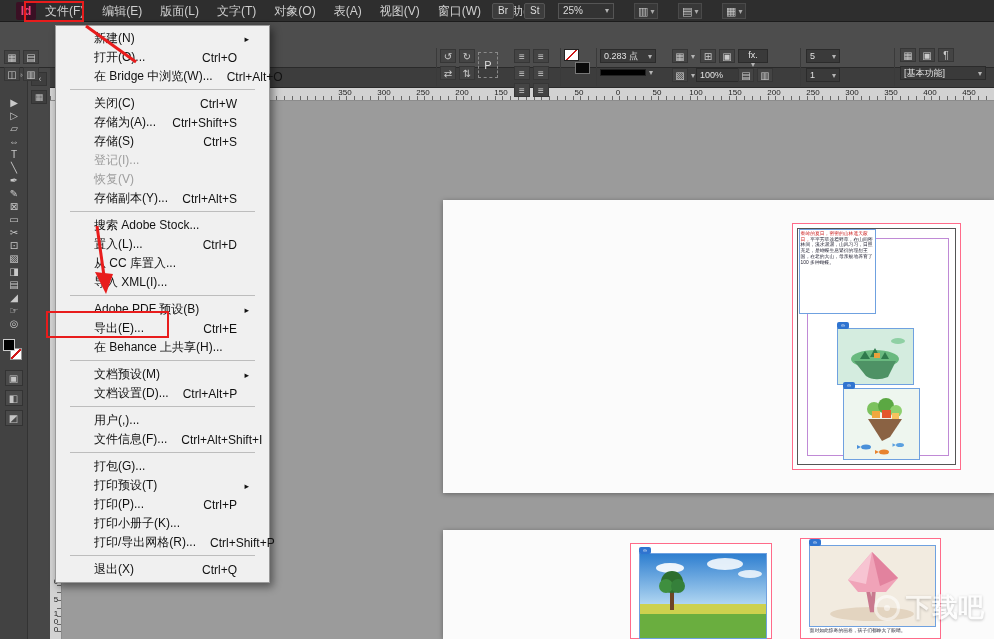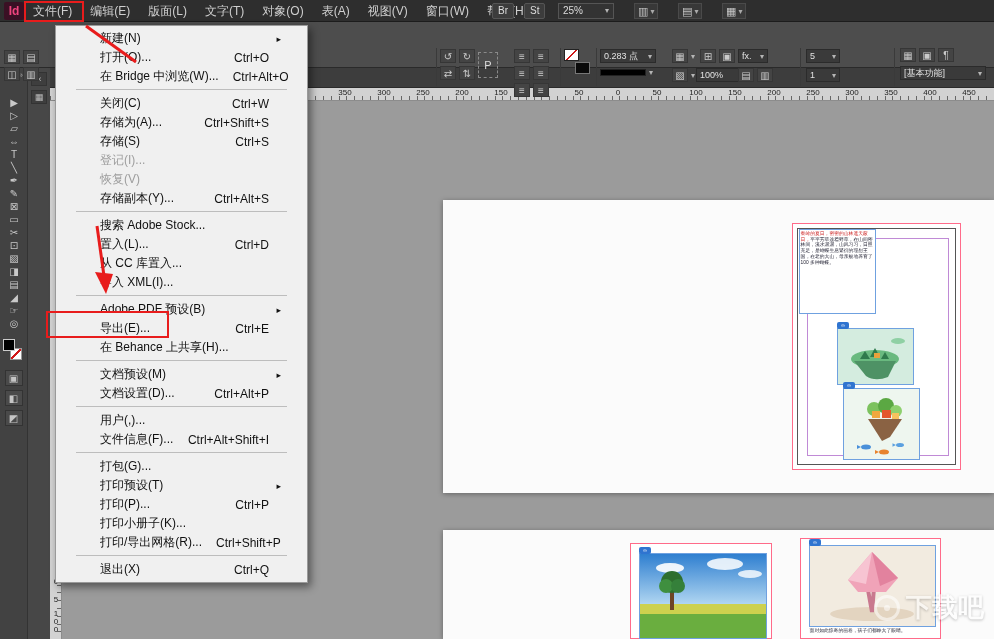--- a/index.html
+++ b/index.html
@@ -4,21 +4,21 @@
 <style>
   * { box-sizing: border-box; margin: 0; padding: 0; }
   body { background:#222; font-family:"Liberation Sans","DejaVu Sans",sans-serif; }
   .app { position:relative; width:994px; height:639px; overflow:hidden; background:#9b9b9b;
          font-family:"Liberation Sans","DejaVu Sans",sans-serif; }
 
   
   .menubar { position:absolute; left:0; top:0; width:994px; height:22px; background:#2e2e2e;
              border-bottom:1px solid #1c1c1c; display:flex; align-items:center; color:#cfcfcf;
              font-size:12px; z-index:10; }
-  .app-logo { width:20px; height:18px; margin-left:4px; background:#3a1024; color:#f0447e;
+  .app-logo { width:20px; height:18px; margin-left:16px; background:#3a1024; color:#f0447e;
               font-weight:bold; font-size:12px; display:flex; align-items:center; justify-content:center;
               border-radius:2px; }
   .menus { display:flex; height:22px; align-items:center; }
   .menu-item { padding:0 9px; line-height:22px; white-space:nowrap; cursor:default; }
   .mb-btn { position:absolute; top:3px; height:16px; padding:0 5px; border:1px solid #555;
             border-radius:2px; font-size:10px; line-height:14px; color:#ddd; background:#3c3c3c; }
   .mb-zoom { position:absolute; top:3px; left:558px; width:56px; height:16px; border:1px solid #555;
              background:#333; color:#ddd; font-size:10px; line-height:14px; padding:0 4px;
              display:flex; justify-content:space-between; align-items:center; }
   .mb-icongroup { position:absolute; top:3px; height:16px; display:flex; align-items:center; gap:2px;
@@ -82,23 +82,23 @@
   .margins { position:absolute; left:14px; top:14px; right:11px; bottom:13px; border:1px solid #c08ad6; }
   .frame { position:absolute; border:1px solid #6fa1e0; background:#fff; }
   .badge { position:absolute; left:-1px; top:-7px; width:12px; height:7px; background:#2f74d0; border-radius:2px;
            color:#fff; font-size:5px; line-height:7px; text-align:center; }
   .tiny-text { margin:0; font-size:8px; line-height:9.5px; transform:scale(.6); transform-origin:0 0;
                width:166%; color:#223; padding:1px; }
   .tiny-text .red { color:#c22; }
   .caption { position:absolute; left:8px; top:88px; width:125px; overflow:hidden; height:10px; }
 
   
-  .file-menu { position:absolute; left:55px; top:25px; width:253px; background:#f0f0f0;
+  .file-menu { position:absolute; left:55px; top:25px; width:215px; background:#f0f0f0;
                border:1px solid #9a9a9a; box-shadow:3px 4px 8px rgba(0,0,0,.45); z-index:50;
-               padding:3px 18px; font-size:12px; color:#111; }
+               padding:3px 12px; font-size:12px; color:#111; }
   .fm-item { height:19px; display:flex; align-items:center; padding:0 8px 0 26px; white-space:nowrap; }
   .fm-item.disabled { color:#9e9e9e; }
   .fm-label { flex:1; }
   .fm-shortcut { margin-left:14px;text-align:right; }
   .fm-sub { width:12px; text-align:right; font-size:9px; }
   .fm-sep { height:1px; background:#bdbdbd; margin:3px 2px 4px 2px; }
 
   
   .anno { position:absolute; border:2px solid #e81c1c; z-index:60; pointer-events:none; }
   .anno-box1 { left:24px; top:1px; width:60px; height:21px; }
@@ -321,21 +321,21 @@
       <span class="cb-icon">⊞</span>
       <span class="cb-icon">▣</span>
     </div>
     <div class="cb-group" style="left:696px;top:46px;">
       <span class="cb-field" style="width:52px;justify-content:space-between;">
           <span>100%</span>
           <span class="cb-caret">▾</span>
         </span>
     </div>
     <div class="cb-group" style="left:738px;top:27px;">
-      <span class="cb-field" style="width:30px;justify-content:space-between;">
+      <span class="cb-field" style="width:30px;justify-content:space-between;flex-direction:column;">
           <span>fx.</span>
           <span class="cb-caret">▾</span>
         </span>
     </div>
     <div class="cb-group" style="left:738px;top:46px;">
       <span class="cb-icon">▤</span>
       <span class="cb-icon">▥</span>
     </div>
     <div class="cb-sep" style="left:800px;"></div>
     <div class="cb-group" style="left:806px;top:27px;">

